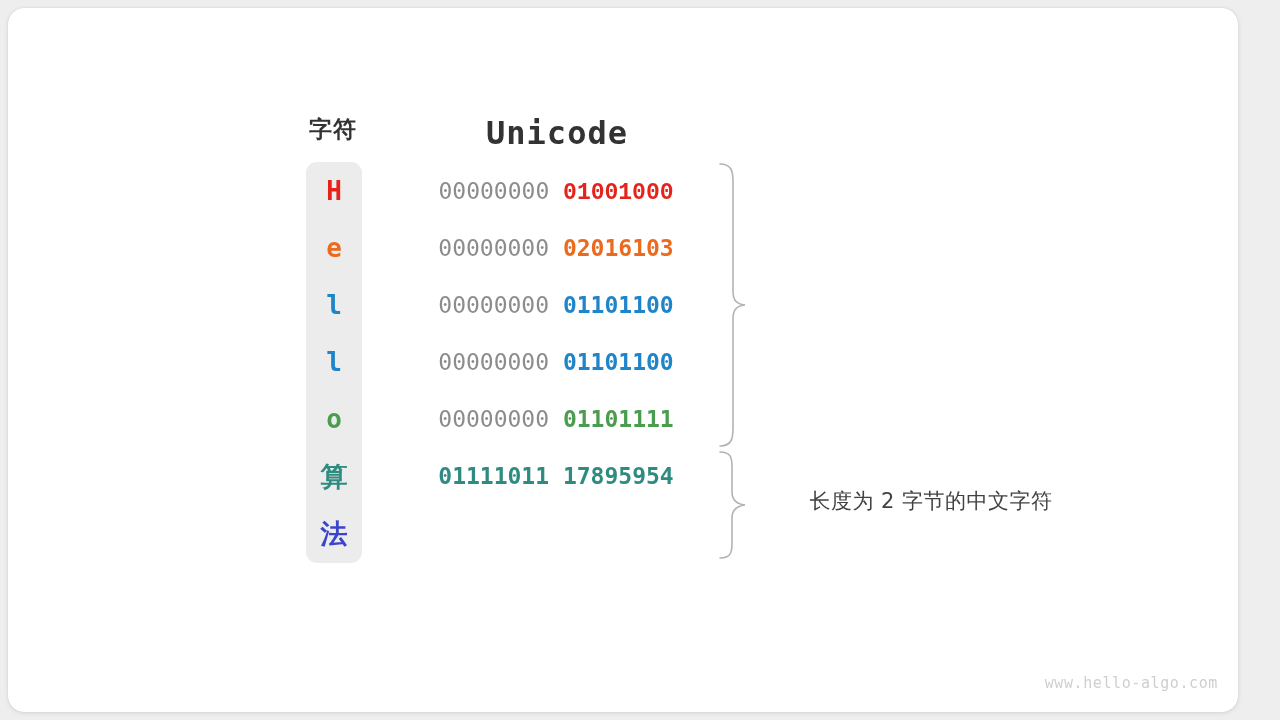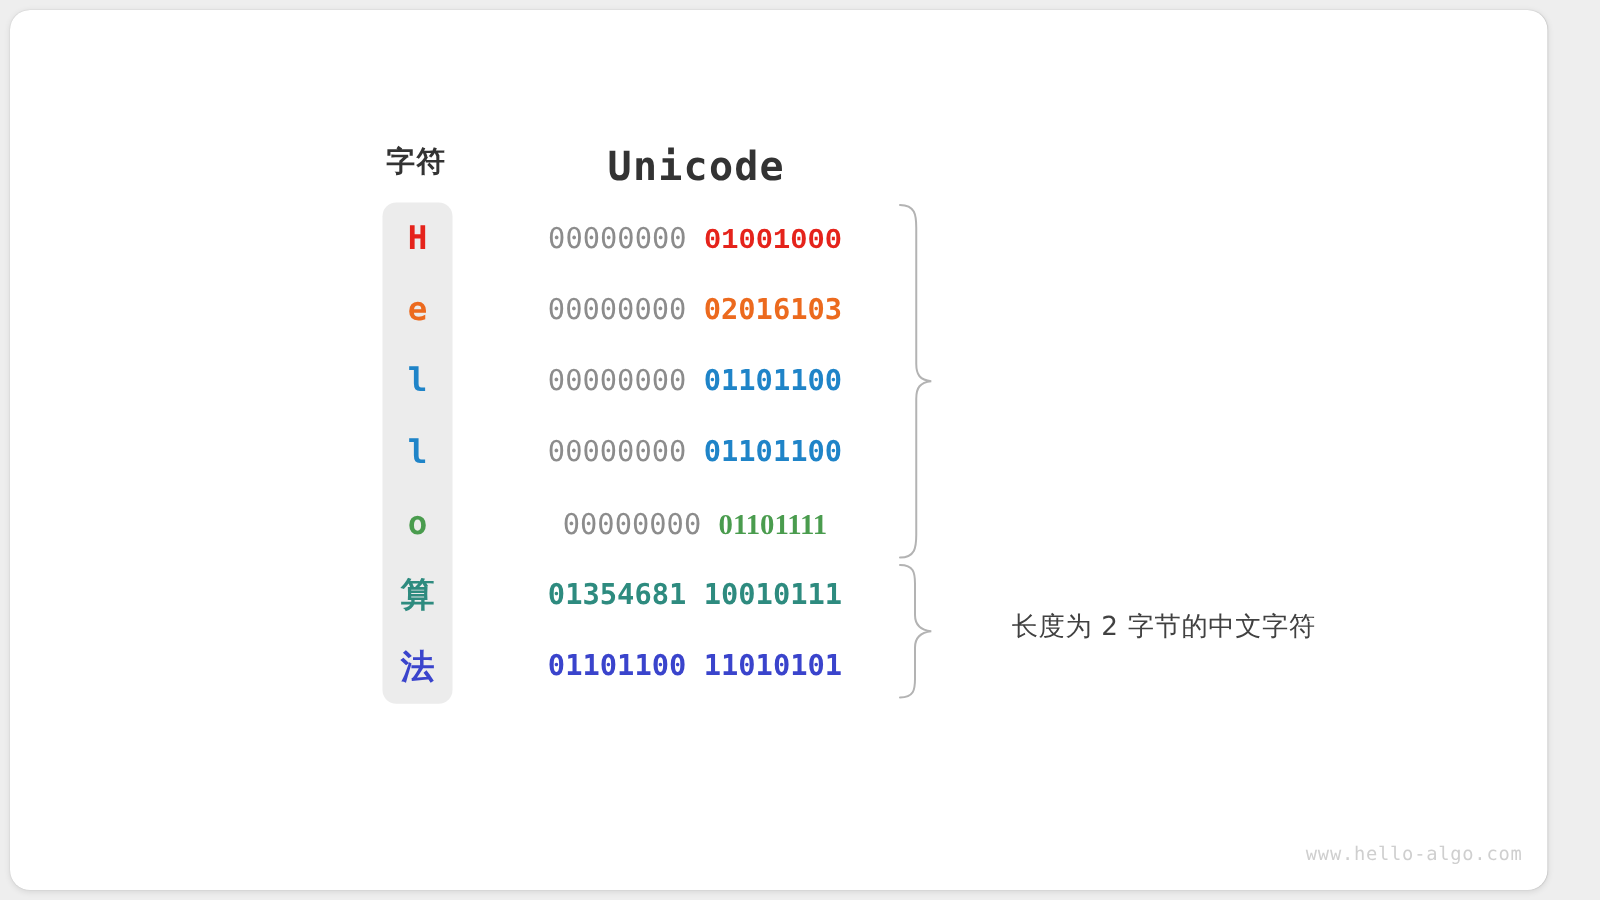--- a/index.html
+++ b/index.html
@@ -178,29 +178,28 @@
         <div class="row" style="top: 277px;">
           <div class="char-cell" style="color: rgb(31, 132, 200);">l</div>
           <div class="bits-cell"><span class="bits-hi">00000000</span> <span class="bits-lo" style="color: rgb(31, 132, 200);">01101100</span></div>
         </div>
         <div class="row" style="top: 334px;">
           <div class="char-cell" style="color: rgb(31, 132, 200);">l</div>
           <div class="bits-cell"><span class="bits-hi">00000000</span> <span class="bits-lo" style="color: rgb(31, 132, 200);">01101100</span></div>
         </div>
         <div class="row" style="top: 391px;">
           <div class="char-cell" style="color: rgb(74, 156, 78);">o</div>
-          <div class="bits-cell"><span class="bits-hi">00000000</span> <span class="bits-lo" style="color: rgb(74, 156, 78); font-family: Liberation Serif, serif;">01101111</span></div>
+          <div class="bits-cell"><span class="bits-hi">00000000</span> <span class="bits-lo" style="color: rgb(74, 156, 78);">01101111</span></div>
         </div>
         <div class="row" style="top: 448px;">
           <div class="char-cell cjk" style="color: rgb(46, 139, 127);">算</div>
-          <div class="bits-cell"><span class="bits-hi" style="color: rgb(46, 139, 127); font-weight: bold;">01354681</span> <span class="bits-lo" style="color: rgb(46, 139, 127);">10010111</span></div>
+          <div class="bits-cell"><span class="bits-hi" style="color: rgb(46, 139, 127); font-weight: bold;">01111011</span> <span class="bits-lo" style="color: rgb(46, 139, 127);">17895954</span></div>
         </div>
         <div class="row" style="top: 505px;">
           <div class="char-cell cjk" style="color: rgb(58, 68, 204);">法</div>
-          <div class="bits-cell"><span class="bits-hi" style="color: rgb(58, 68, 204); font-weight: bold;">01101100</span> <span class="bits-lo" style="color: rgb(58, 68, 204);">11010101</span></div>
         </div>
       </div>
 
     <svg class="brace" id="brace-ascii" style="left:718px; top:160px;" width="36" height="290" viewBox="0 0 36 290">
       <path d="M 2 4
                C 14 4, 15 12, 15 22
                L 15 131
                C 15 140, 18 144, 27 145
                C 18 146, 15 150, 15 159
                L 15 268

